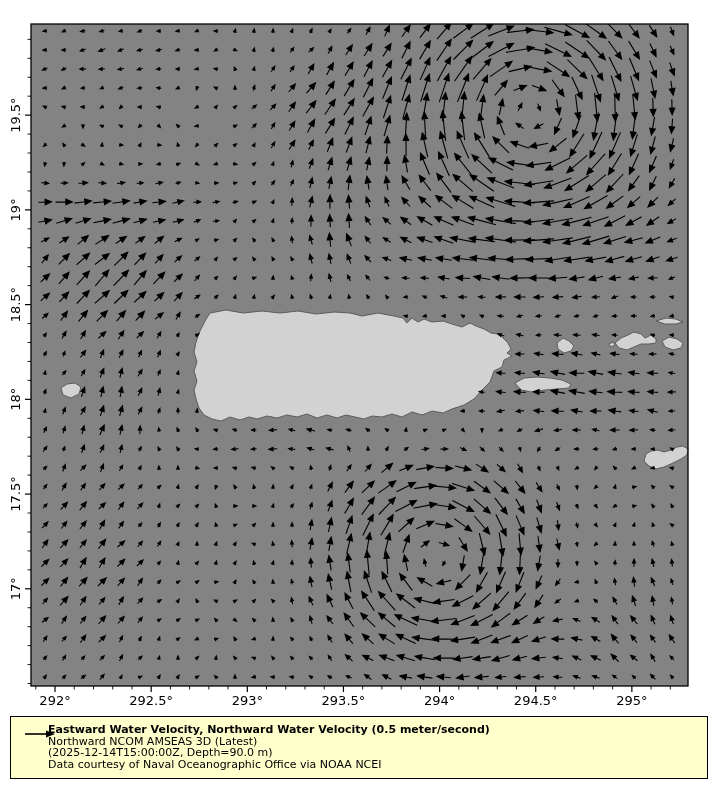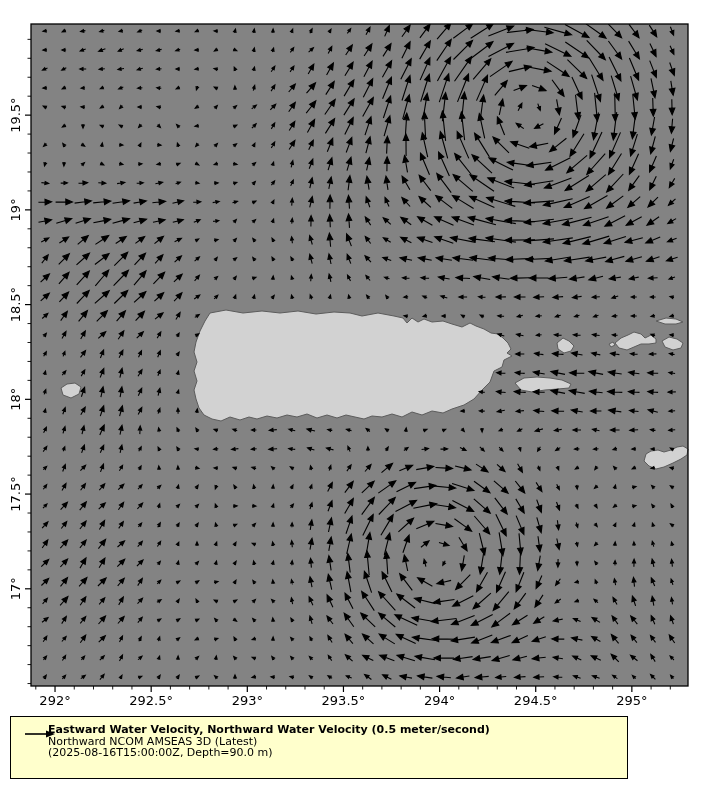--- a/index.html
+++ b/index.html
@@ -18,21 +18,21 @@
     width: 720px; height: 800px;
   }
   #map-svg {
     position: absolute;
     left: 0; top: 0;
   }
   .legend-box {
     position: absolute;
     left: 10px;
     top: 716px;
-    width: 618px;
+    width: 698px;
     height: 63px;
     background: #ffffcc;
     border: 1.5px solid #000000;
     box-sizing: border-box;
   }
   .legend-arrow {
     position: absolute;
     left: 13px;
     top: 11px;
     width: 32px;
@@ -1260,16 +1260,17 @@
     </svg>
 
   <div class="legend-box">
     <svg class="legend-arrow" viewBox="0 0 32 12">
       <line x1="1" y1="6" x2="22" y2="6" stroke="#000" stroke-width="1.6"></line>
       <polygon points="22,2.4 31,6 22,9.6" fill="#000"></polygon>
     </svg>
     <div class="legend-text">
       <div class="legend-title">Eastward Water Velocity, Northward Water Velocity (0.5 meter/second)</div>
       <div>Northward NCOM AMSEAS 3D (Latest)</div>
-      <div>(2025-08-16T15:00:00Z, Depth=90.0 m)</div>
+      <div>(2025-12-14T15:00:00Z, Depth=90.0 m)</div>
+      <div>Data courtesy of Naval Oceanographic Office via NOAA NCEI</div>
     </div>
   </div>
 </div>
 
 </body></html>

